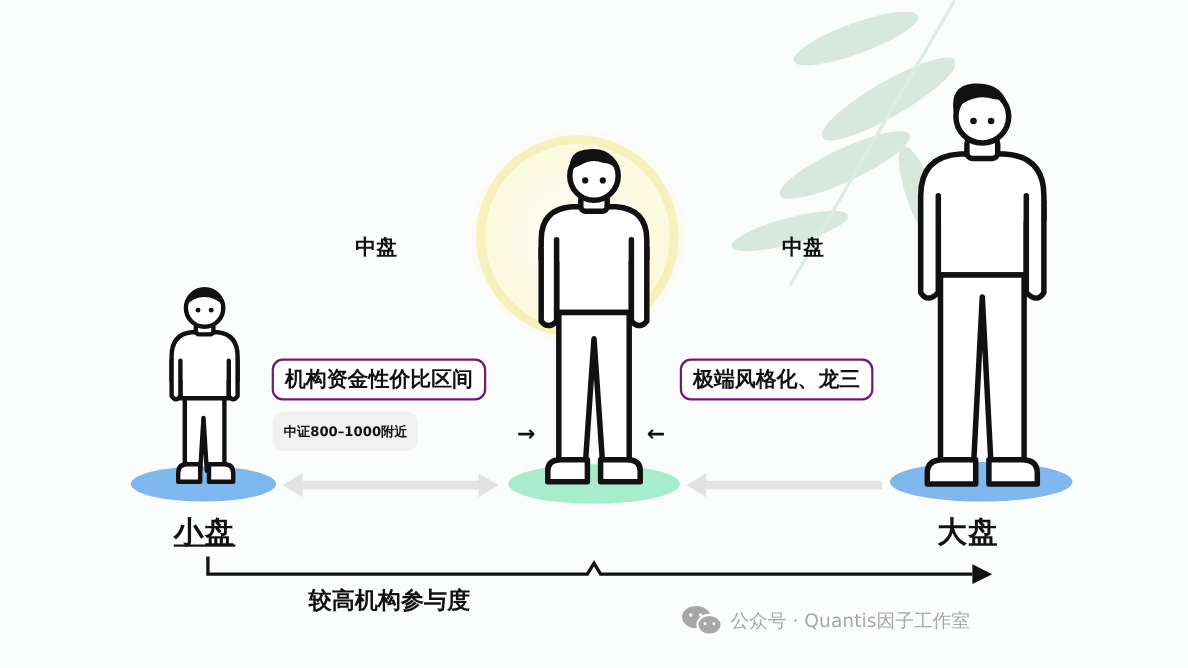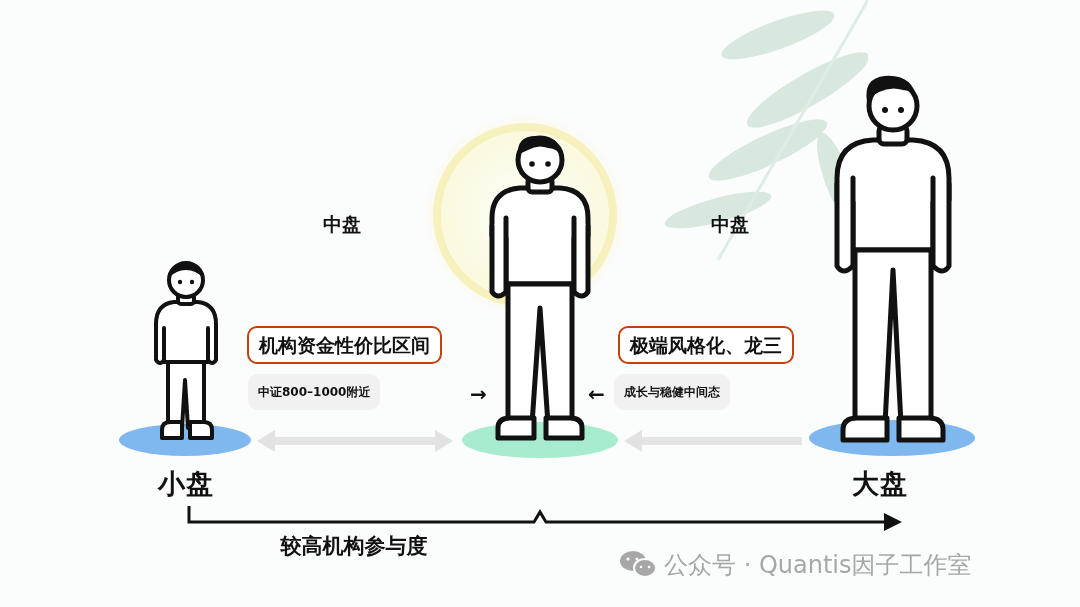--- a/index.html
+++ b/index.html
@@ -16,37 +16,37 @@
   .figure svg { display: block; }
   .label-size {
     position: absolute; font-weight: bold; font-size: 27px; letter-spacing: 1px;
     transform: translateX(-50%); white-space: nowrap;
   }
   .label-mid {
     position: absolute; font-weight: bold; font-size: 19px;
     transform: translateX(-50%); white-space: nowrap;
   }
   .box-outline {
-    position: absolute; border: 2px solid #c2410c; border-radius: 10px;
+    position: absolute; border: 2px solid #701a75; border-radius: 10px;
     background: #fff; font-size: 19px; font-weight: bold;
     padding: 5px 10px; white-space: nowrap; line-height: 24px;
   }
   .box-fill {
     position: absolute; background: #f1f1f1; border-radius: 10px;
     font-size: 12px; font-weight: bold; padding: 6px 10px;
     white-space: nowrap; line-height: 24px;
   }
   .arrow-small { position: absolute; font-size: 20px; font-weight: bold; line-height: 20px; }
   .axis-label {
     position: absolute; font-size: 21px; font-weight: bold;
     transform: translateX(-50%); white-space: nowrap;
   }
   .watermark {
-    position: absolute; left: 618px; top: 549px; font-size: 24px; color: #a7a7a7;
-    display: flex; gap: 6px; white-space: nowrap;
+    position: absolute; left: 618px; top: 549px; font-size: 17px; color: #a7a7a7;
+    display: flex; align-items: center; gap: 6px; white-space: nowrap;
   }
 </style>
 </head>
 <body>
 
 <div class="canvas">
 
   <svg class="bg-leaves" viewBox="0 0 300 260">
     <g fill="#bcd9c9">
       <ellipse cx="210" cy="35" rx="60" ry="14" transform="rotate(-20 210 35)"></ellipse>
@@ -147,23 +147,22 @@
 
   <div class="label-mid" style="left:342px; top:212px;">中盘</div>
   <div class="label-mid" style="left:730px; top:212px;">中盘</div>
 
   <div class="box-outline" style="left:247px; top:326px;">机构资金性价比区间</div>
   <div class="box-fill" style="left:248px; top:374px;">中证800–1000附近</div>
   <div class="arrow-small" style="left:470px; top:384px;">→</div>
 
   <div class="box-outline" style="left:618px; top:326px;">极端风格化、龙三</div>
   <div class="arrow-small" style="left:588px; top:384px;">←</div>
-  <div class="box-fill" style="left:614px; top:374px;">成长与稳健中间态</div>
 
-  <div class="label-size" style="left:186px; top:466px;">小盘</div>
+  <div class="label-size" style="left:186px; top:466px;text-decoration:underline;">小盘</div>
   <div class="label-size" style="left:880px; top:466px;">大盘</div>
 
   <svg class="abs" style="left:184px; top:504px;" width="720" height="34">
     <path d="M5 2 L5 18 L350 18 L356 8 L362 18 L700 18" fill="none" stroke="#111" stroke-width="3"></path>
     <polygon points="718,18 700,9 700,27" fill="#111"></polygon>
   </svg>
   <div class="axis-label" style="left:354px; top:532px;">较高机构参与度</div>
 
   <div class="watermark">
     <svg width="40" height="30" viewBox="0 0 40 30">

